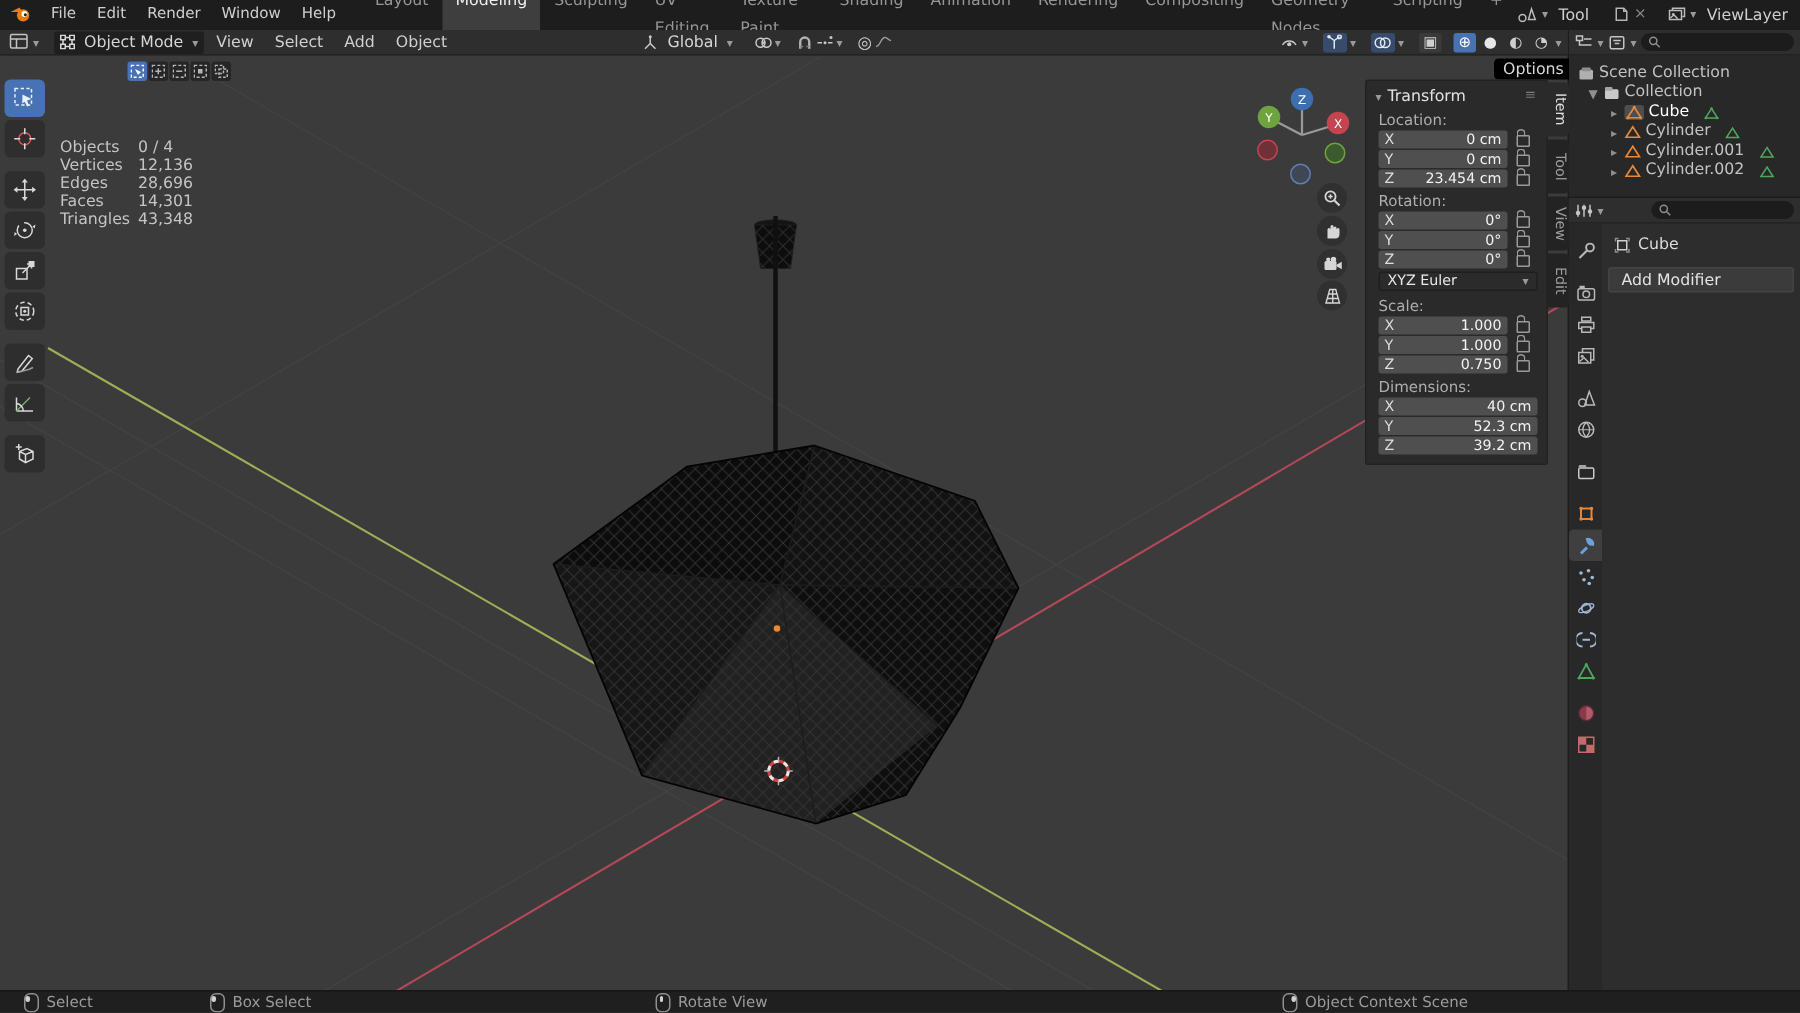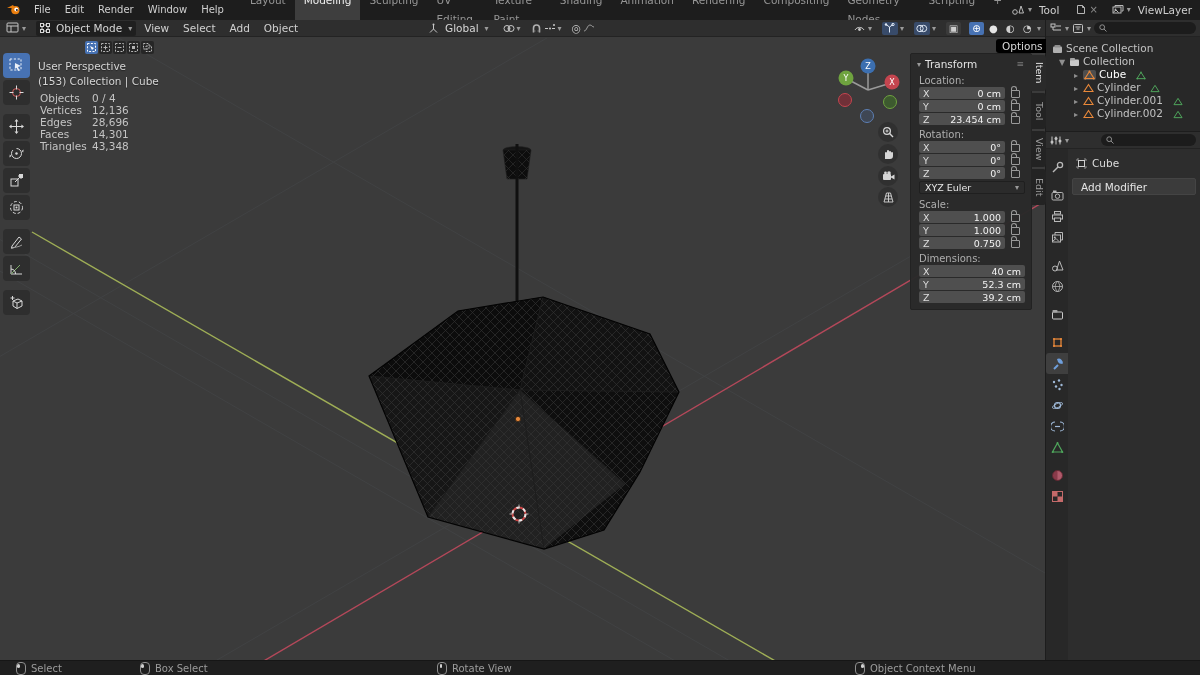--- a/index.html
+++ b/index.html
@@ -397,24 +397,20 @@
         </svg>
       </div>
     <div class="tbtn gap">
         <svg width="15" height="15" viewBox="0 0 15 15">
           <path d="M4 6 L9 4 L13 6 L13 11 L8 13.5 L4 11 Z M4 6 L8 8 L13 6 M8 8 V13.5" fill="none" stroke="#d8d8d8"></path>
           <path d="M3.5 1 v4 M1.5 3 h4" stroke="#d8d8d8"></path>
         </svg>
       </div>
   </div>
 
-  <div id="ovl">
-    <div>User Perspective</div>
-    <div>(153) Collection | Cube</div>
-  </div>
   <div id="stats">
     <div class="stat">
         <span class="sl">Objects</span>
         <span>0 / 4</span>
       </div>
     <div class="stat">
         <span class="sl">Vertices</span>
         <span>12,136</span>
       </div>
     <div class="stat">
@@ -849,15 +845,15 @@
   <span class="skey" style="left:437px">
     <span class="mouse">
         <i class="m"></i>
       </span>
     <span>Rotate View</span>
   </span>
   <span class="skey" style="left:855px">
     <span class="mouse">
         <i class="r"></i>
       </span>
-    <span>Object Context Menu</span>
+    <span>Object Context Scene</span>
   </span>
 </div>
 
 </body></html>

